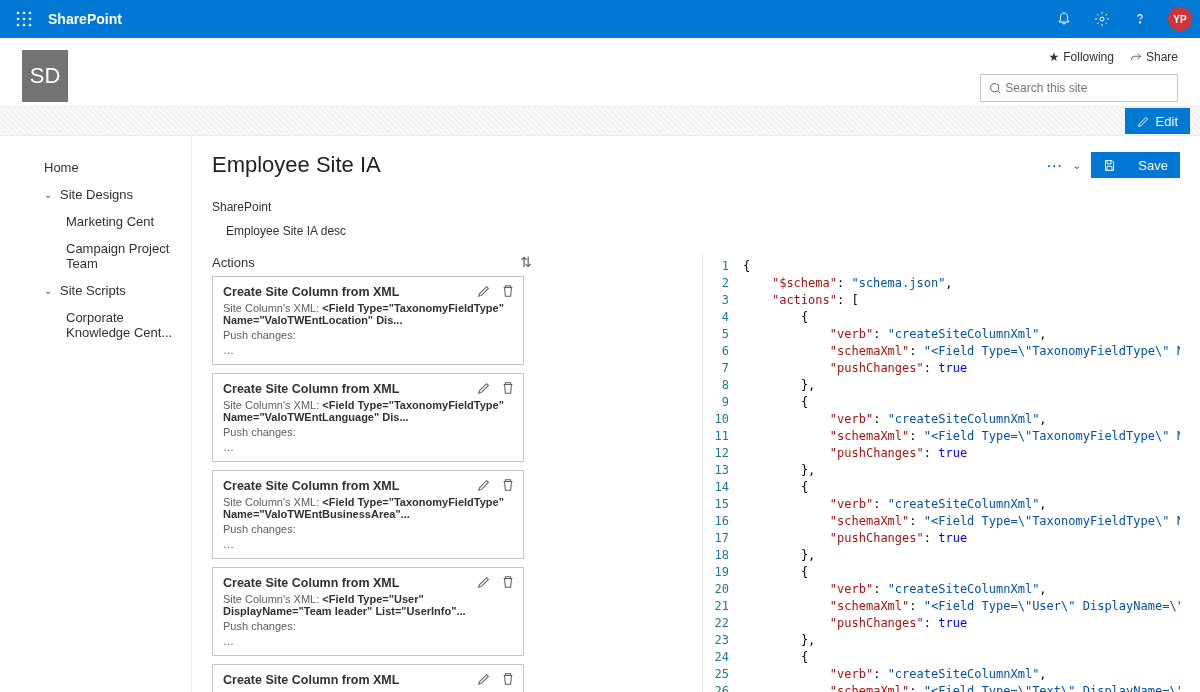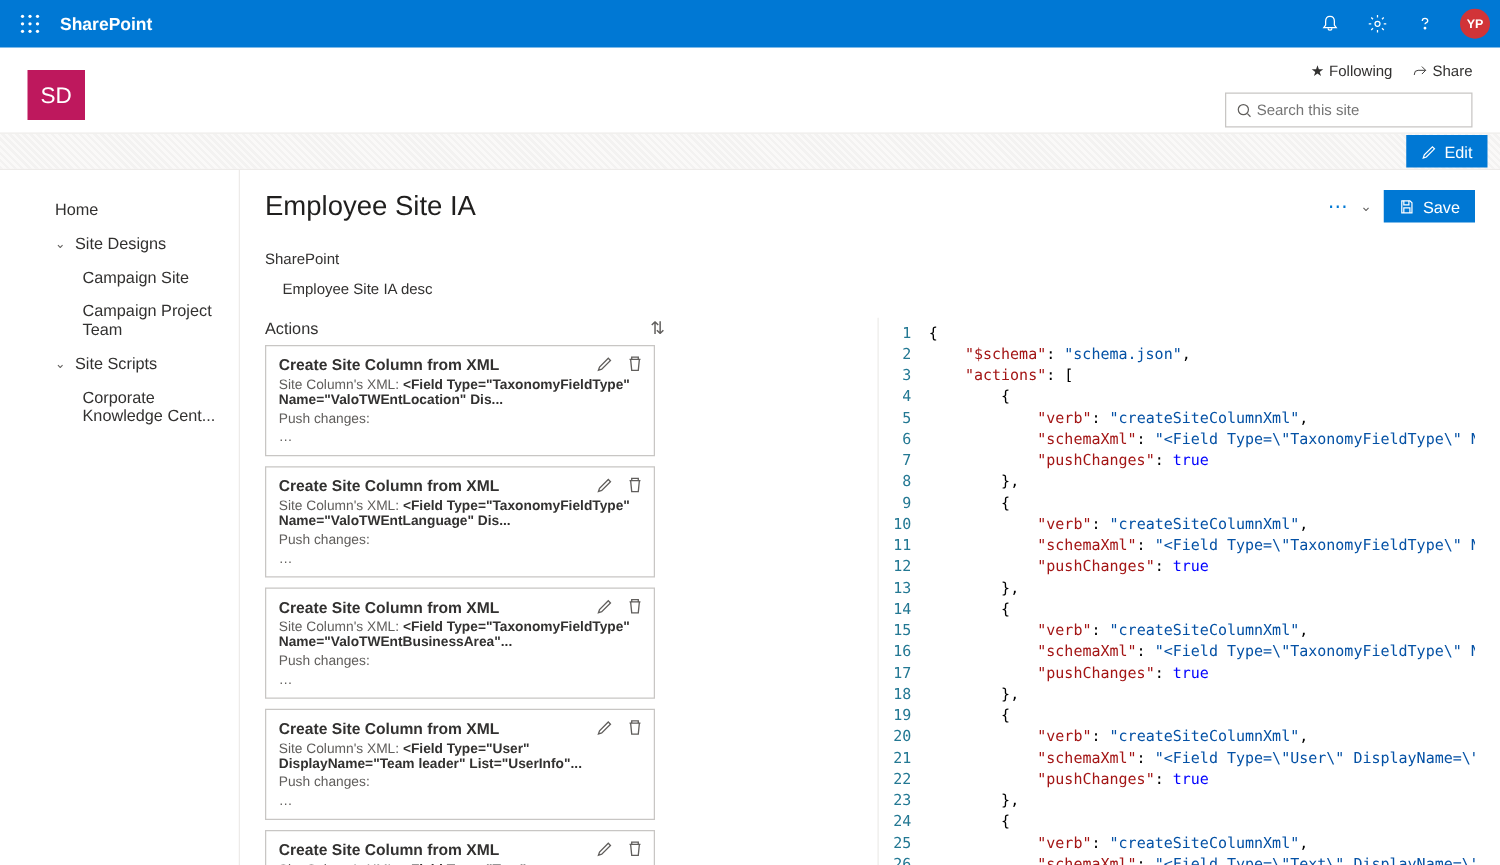--- a/index.html
+++ b/index.html
@@ -5,21 +5,21 @@
 * { box-sizing: border-box; margin: 0; padding: 0; }
 body { font-family: "Segoe UI", sans-serif; font-size: 13px; color: #323130; background: #fff; width: 1200px; height: 692px; overflow: hidden; }
 .header { background: #0078d4; color: #fff; height: 38px; display: flex; align-items: center; padding: 16px 8px; }
 .waffle { width: 32px; height: 32px; display: flex; align-items: center; justify-content: center; cursor: pointer; }
 .waffle svg { width: 16px; height: 16px; }
 .brand { font-weight: 600; font-size: 14px; margin-left: 8px; }
 .header-right { margin-left: auto; display: flex; align-items: center; gap: 18px; }
 .header-icon { width: 20px; height: 20px; display: flex; align-items: center; justify-content: center; cursor: pointer; }
 .avatar { width: 24px; height: 24px; border-radius: 50%; background: #d13438; color: #fff; display: flex; align-items: center; justify-content: center; font-size: 10px; font-weight: 600; }
 .site-area { display: flex; align-items: center; padding: 12px 22px 4px; }
-.site-logo { width: 46px; height: 40px; background: #be185d; color: #fff; display: flex; align-items: center; justify-content: center; font-size: 18px; font-weight: 400; }
+.site-logo { width: 46px; height: 52px; background: #737373; color: #fff; display: flex; align-items: center; justify-content: center; font-size: 22px; font-weight: 400; }
 .site-titles { margin-left: 14px; }
 .site-title { font-size: 22px; font-weight: 400; color: #201f1e; }
 .site-sub { font-size: 12px; color: #605e5c; margin-top: 2px; }
 .site-sub .edit-link { color: #0078d4; margin-left: 14px; cursor: pointer; }
 .site-right { margin-left: auto; text-align: right; }
 .follow-line { font-size: 12px; color: #323130; display: flex; gap: 16px; justify-content: flex-end; margin-bottom: 10px; }
 .follow-item { display: inline-flex; align-items: center; gap: 4px; cursor: pointer; }
 .searchbox { width: 198px; height: 28px; border: 1px solid #c8c6c4; display: flex; align-items: center; padding: 0 8px; font-size: 12px; color: #605e5c; }
 .searchbox input { border: none; outline: none; flex: 1; font-size: 12px; color: #323130; background: transparent; }
 .cmdbar { height: 30px; background: repeating-linear-gradient(45deg,#f3f2f1,#f3f2f1 2px,#faf9f8 2px,#faf9f8 4px); border-top: 1px solid #edebe9; border-bottom: 1px solid #edebe9; display: flex; align-items: center; justify-content: flex-end; padding-right: 10px; }
@@ -28,21 +28,21 @@
 .leftnav { width: 192px; border-right: 1px solid #edebe9; padding-top: 18px; }
 .nav-item { padding: 6px 14px; font-size: 13px; color: #323130; cursor: pointer; display: flex; align-items: center; gap: 6px; margin-left: 30px; }
 .nav-sub { padding-left: 36px; }
 .chev { width: 10px; font-size: 10px; color: #605e5c; }
 .content { flex: 1; padding: 16px 20px 0 20px; overflow: hidden; display: flex; flex-direction: column; }
 .page-row { display: flex; align-items: center; }
 .page-title { font-size: 22px; font-weight: 400; color: #201f1e; }
 .page-actions { margin-left: auto; display: flex; align-items: center; gap: 10px; }
 .dots { color: #0078d4; font-size: 16px; cursor: pointer; }
 .chevdown { font-size: 11px; color: #605e5c; cursor: pointer; }
-.save-btn { background: #0078d4; color: #fff; height: 26px; padding: 0 12px; display: flex; align-items: center; gap: 6px; font-size: 13px; cursor: pointer; }
+.save-btn { background: #0078d4; color: #fff; height: 26px; padding: 0 12px; display: flex; align-items: center; gap: 22px; font-size: 13px; cursor: pointer; }
 .desc-label { font-size: 12px; color: #323130; margin-top: 22px; }
 .desc-val { font-size: 12px; color: #323130; margin-top: 10px; padding-left: 14px; }
 .split { display: flex; margin-top: 16px; flex: 1; overflow: hidden; }
 .actions-col { width: 320px; display: flex; flex-direction: column; }
 .actions-head { display: flex; align-items: center; font-size: 13px; color: #323130; padding-bottom: 6px; }
 .sort-icon { margin-left: auto; font-size: 14px; color: #605e5c; cursor: pointer; }
 .actions-list { overflow-y: auto; flex: 1; padding-right: 8px; }
 .card { border: 1px solid #c8c6c4; padding: 8px 10px; margin-bottom: 8px; position: relative; }
 .card-title { font-weight: 600; font-size: 12.5px; color: #323130; }
 .card-icons { position: absolute; right: 8px; top: 7px; display: flex; gap: 10px; }
@@ -136,21 +136,21 @@
   </div>
 </div>
 
 <div class="main">
   <div class="leftnav">
     <div class="nav-item">Home</div>
     <div class="nav-item">
         <span class="chev">⌄</span>
         <span>Site Designs</span>
       </div>
-    <div class="nav-item nav-sub">Campaign Site</div>
+    <div class="nav-item nav-sub">Marketing Cent</div>
     <div class="nav-item nav-sub">Campaign Project Team</div>
     <div class="nav-item">
         <span class="chev">⌄</span>
         <span>Site Scripts</span>
       </div>
     <div class="nav-item nav-sub">Corporate Knowledge Cent...</div>
   </div>
 
   <div class="content">
     <div class="page-row">

